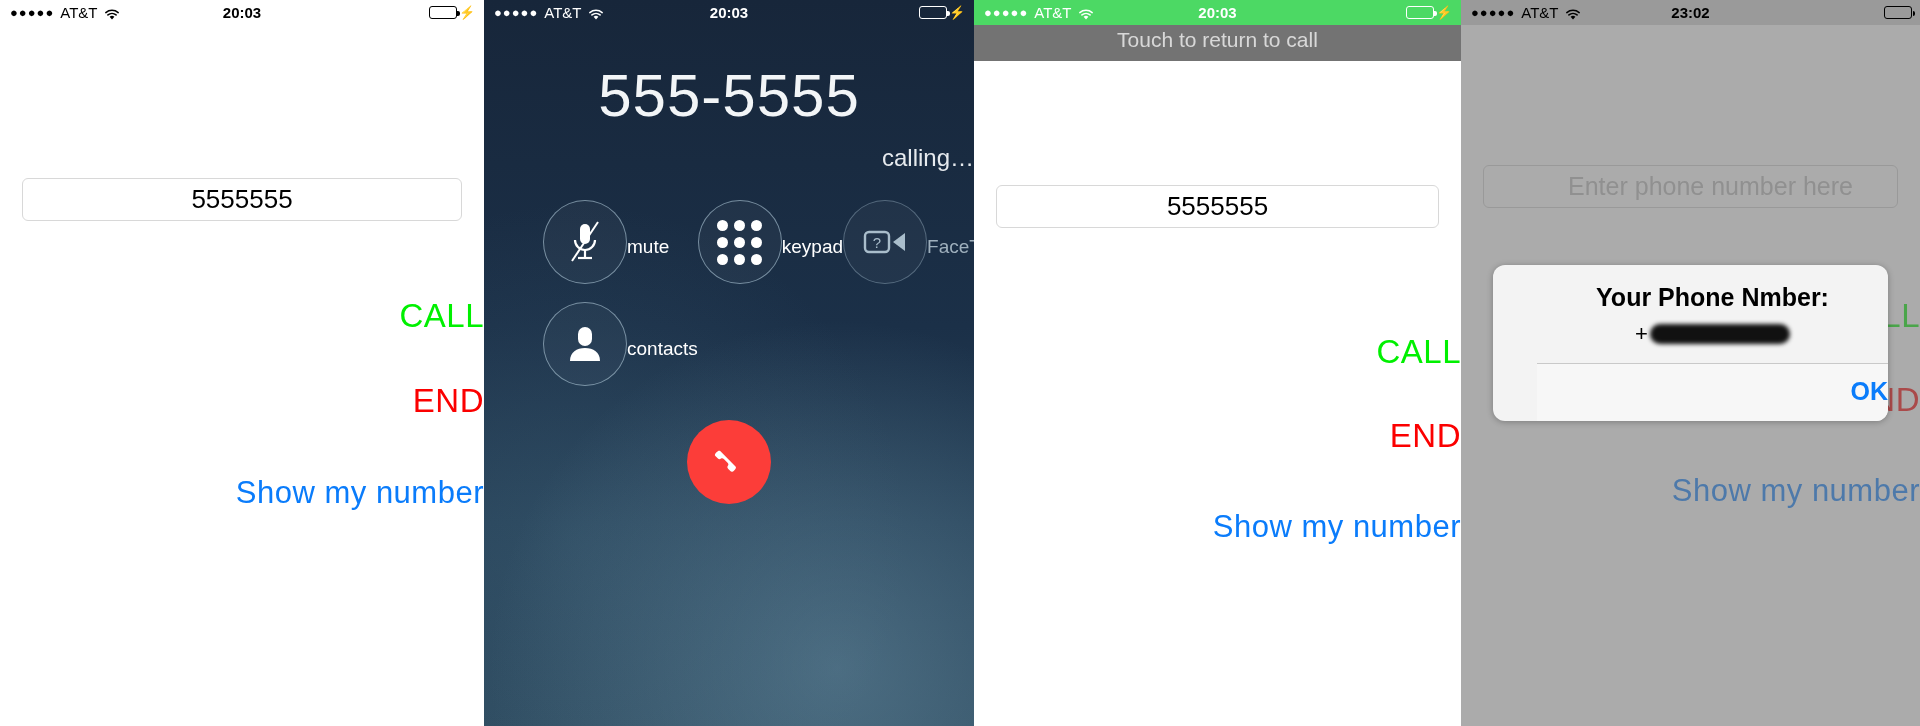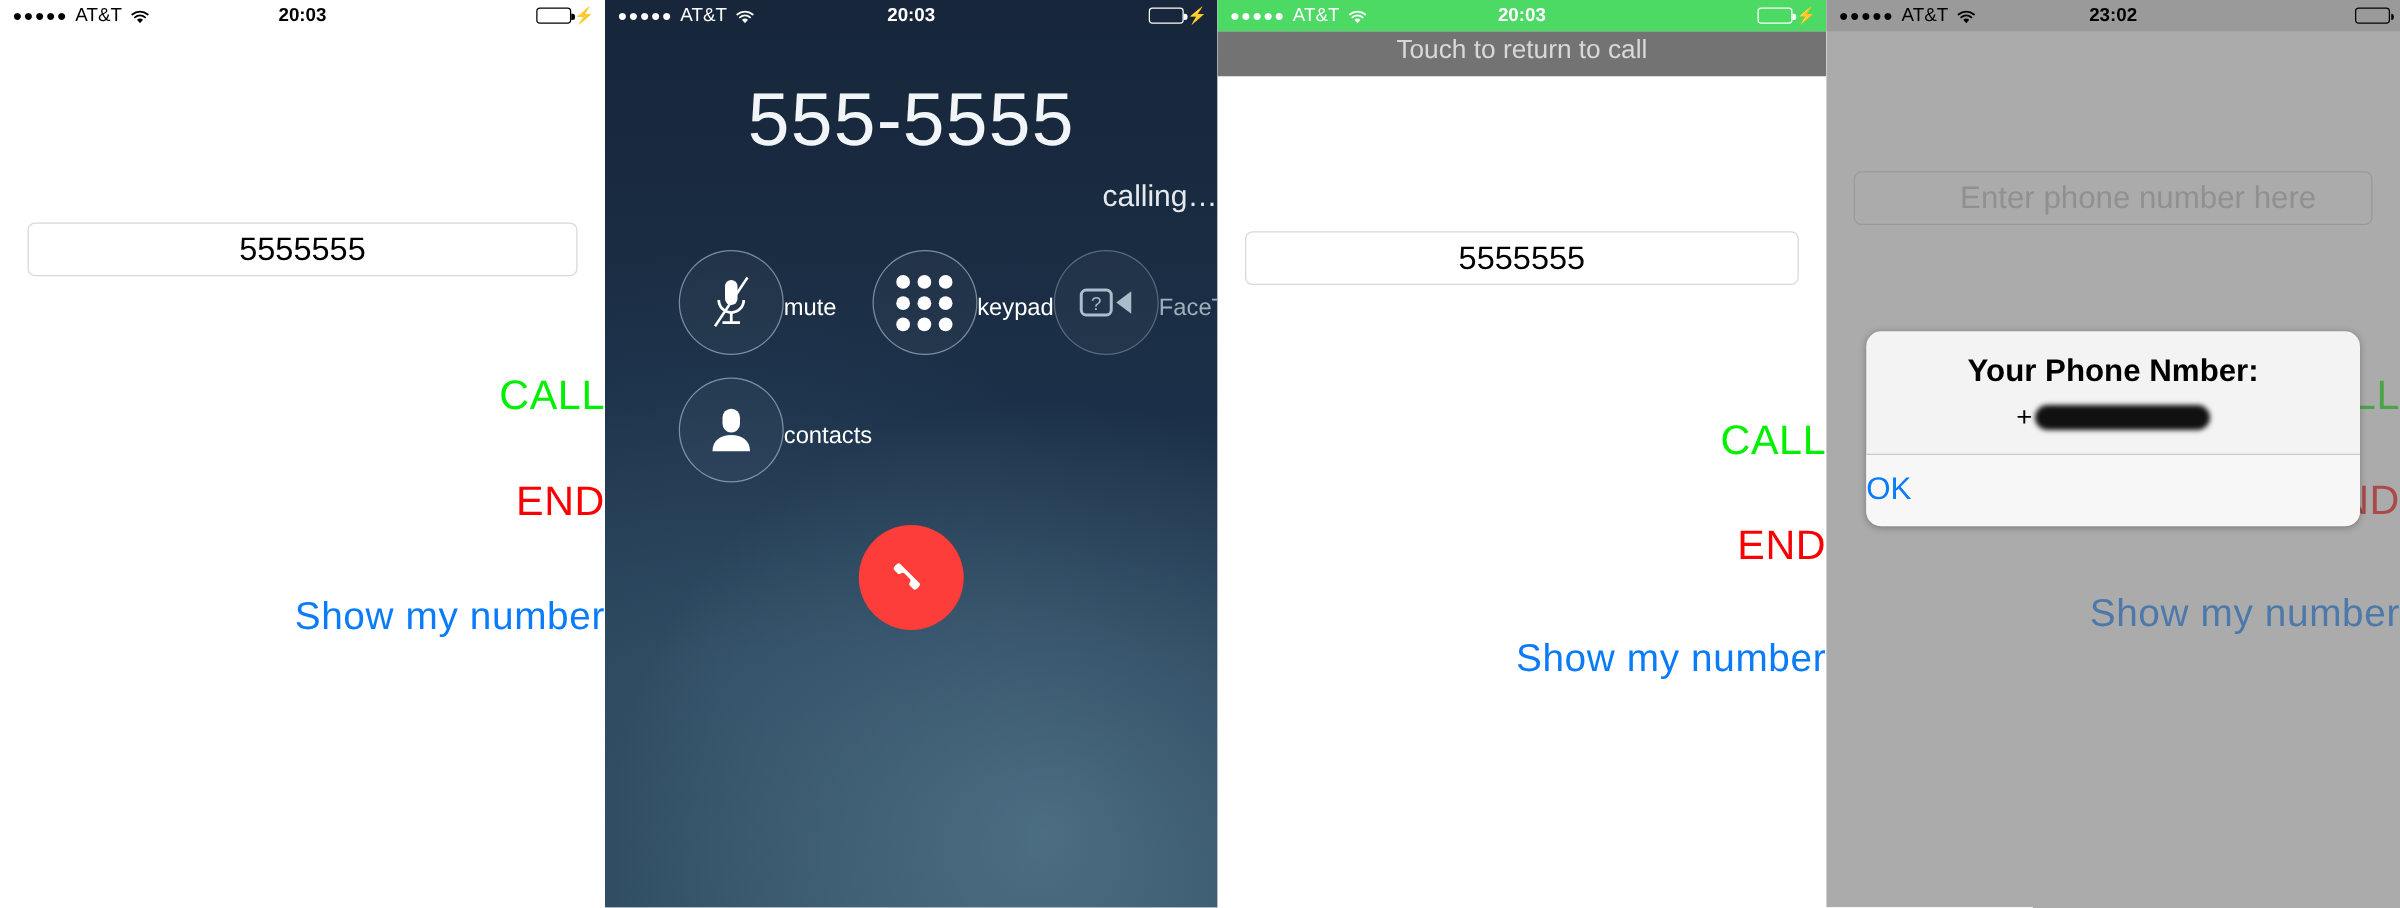--- a/index.html
+++ b/index.html
@@ -120,35 +120,36 @@
 
   
   .dim-overlay {
     position: absolute; inset: 0; background: rgba(120,120,120,.62); z-index: 5;
   }
   .alert {
     position: absolute; z-index: 6;
     left: 32px; right: 32px; top: 265px;
     background: #f3f3f3; border-radius: 12px; overflow: hidden;
     box-shadow: 0 1px 6px rgba(0,0,0,.28);
+    padding-left: 44px;
   }
   .alert-body { padding: 18px 14px 16px; text-align: center; }
   .alert-title { font-size: 25px; font-weight: bold; color: #000; }
   .alert-msg {
     margin-top: 9px; font-size: 22px; color: #000;
     display: flex; align-items: center; justify-content: center; gap: 2px;
   }
   .redact {
     display: inline-block; width: 140px; height: 20px;
     background: #111; border-radius: 10px; filter: blur(2.2px);
   }
   .alert-sep { height: 1px; background: #c9c9c9; }
   .alert-ok {
-    text-align: left; font-size: 25px; color: #0a7cfb;
-    padding: 13px 0 15px; background: #f7f7f7;
+    text-align: right; font-size: 25px; color: #0a7cfb;
+    padding: 13px 0 15px; background: #f7f7f7; font-weight: bold;
   }
   .p4 .bigbtn, .p4 .phonefield, .p4 .showlink { z-index: 1; }
 </style>
 </head>
 <body>
 
 <div class="strip">
 
   <div class="panel p1">
     <div class="statusbar sb-light">
@@ -314,21 +315,21 @@
             </svg>
         </span>
       </div>
       <div class="sb-time">23:02</div>
       <div class="sb-right">
         <span class="battery"><span class="batt-fill" style="background:#3aa84f"></span></span>
       </div>
     </div>
 
     <div class="appbody">
-      <div class="phonefield placeholder" style="top:112px;padding-left:40px;">Enter phone number here</div>
+      <div class="phonefield placeholder" style="top:140px;padding-left:40px;">Enter phone number here</div>
       <div class="bigbtn call" style="top:272px;">CALL</div>
       <div class="bigbtn end" style="top:356px;">END</div>
       <div class="bigbtn showlink" style="top:448px;">Show my number</div>
     </div>
 
     <div class="dim-overlay"></div>
 
     <div class="alert">
       <div class="alert-body">
         <div class="alert-title">Your Phone Nmber:</div>

